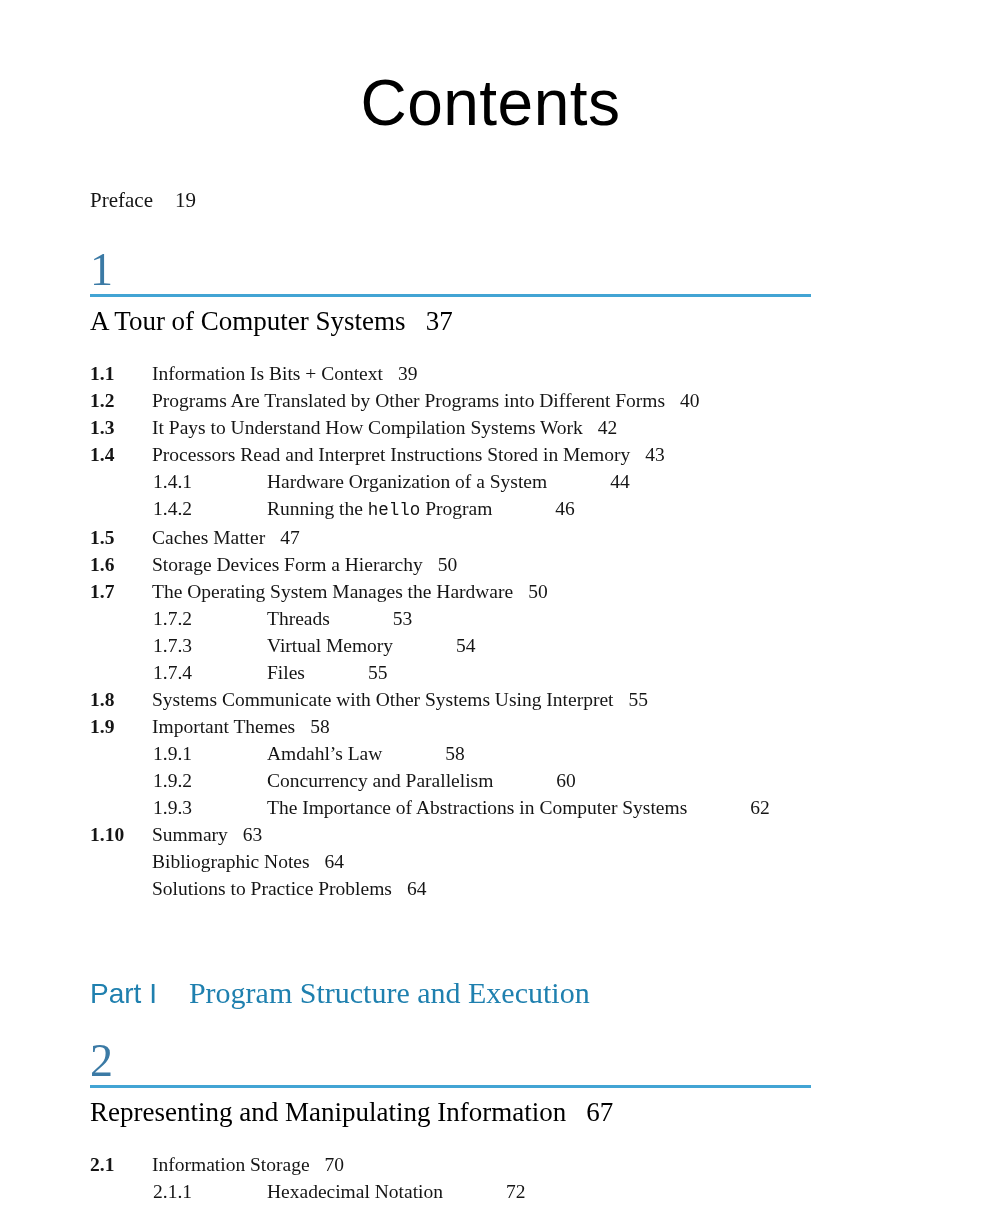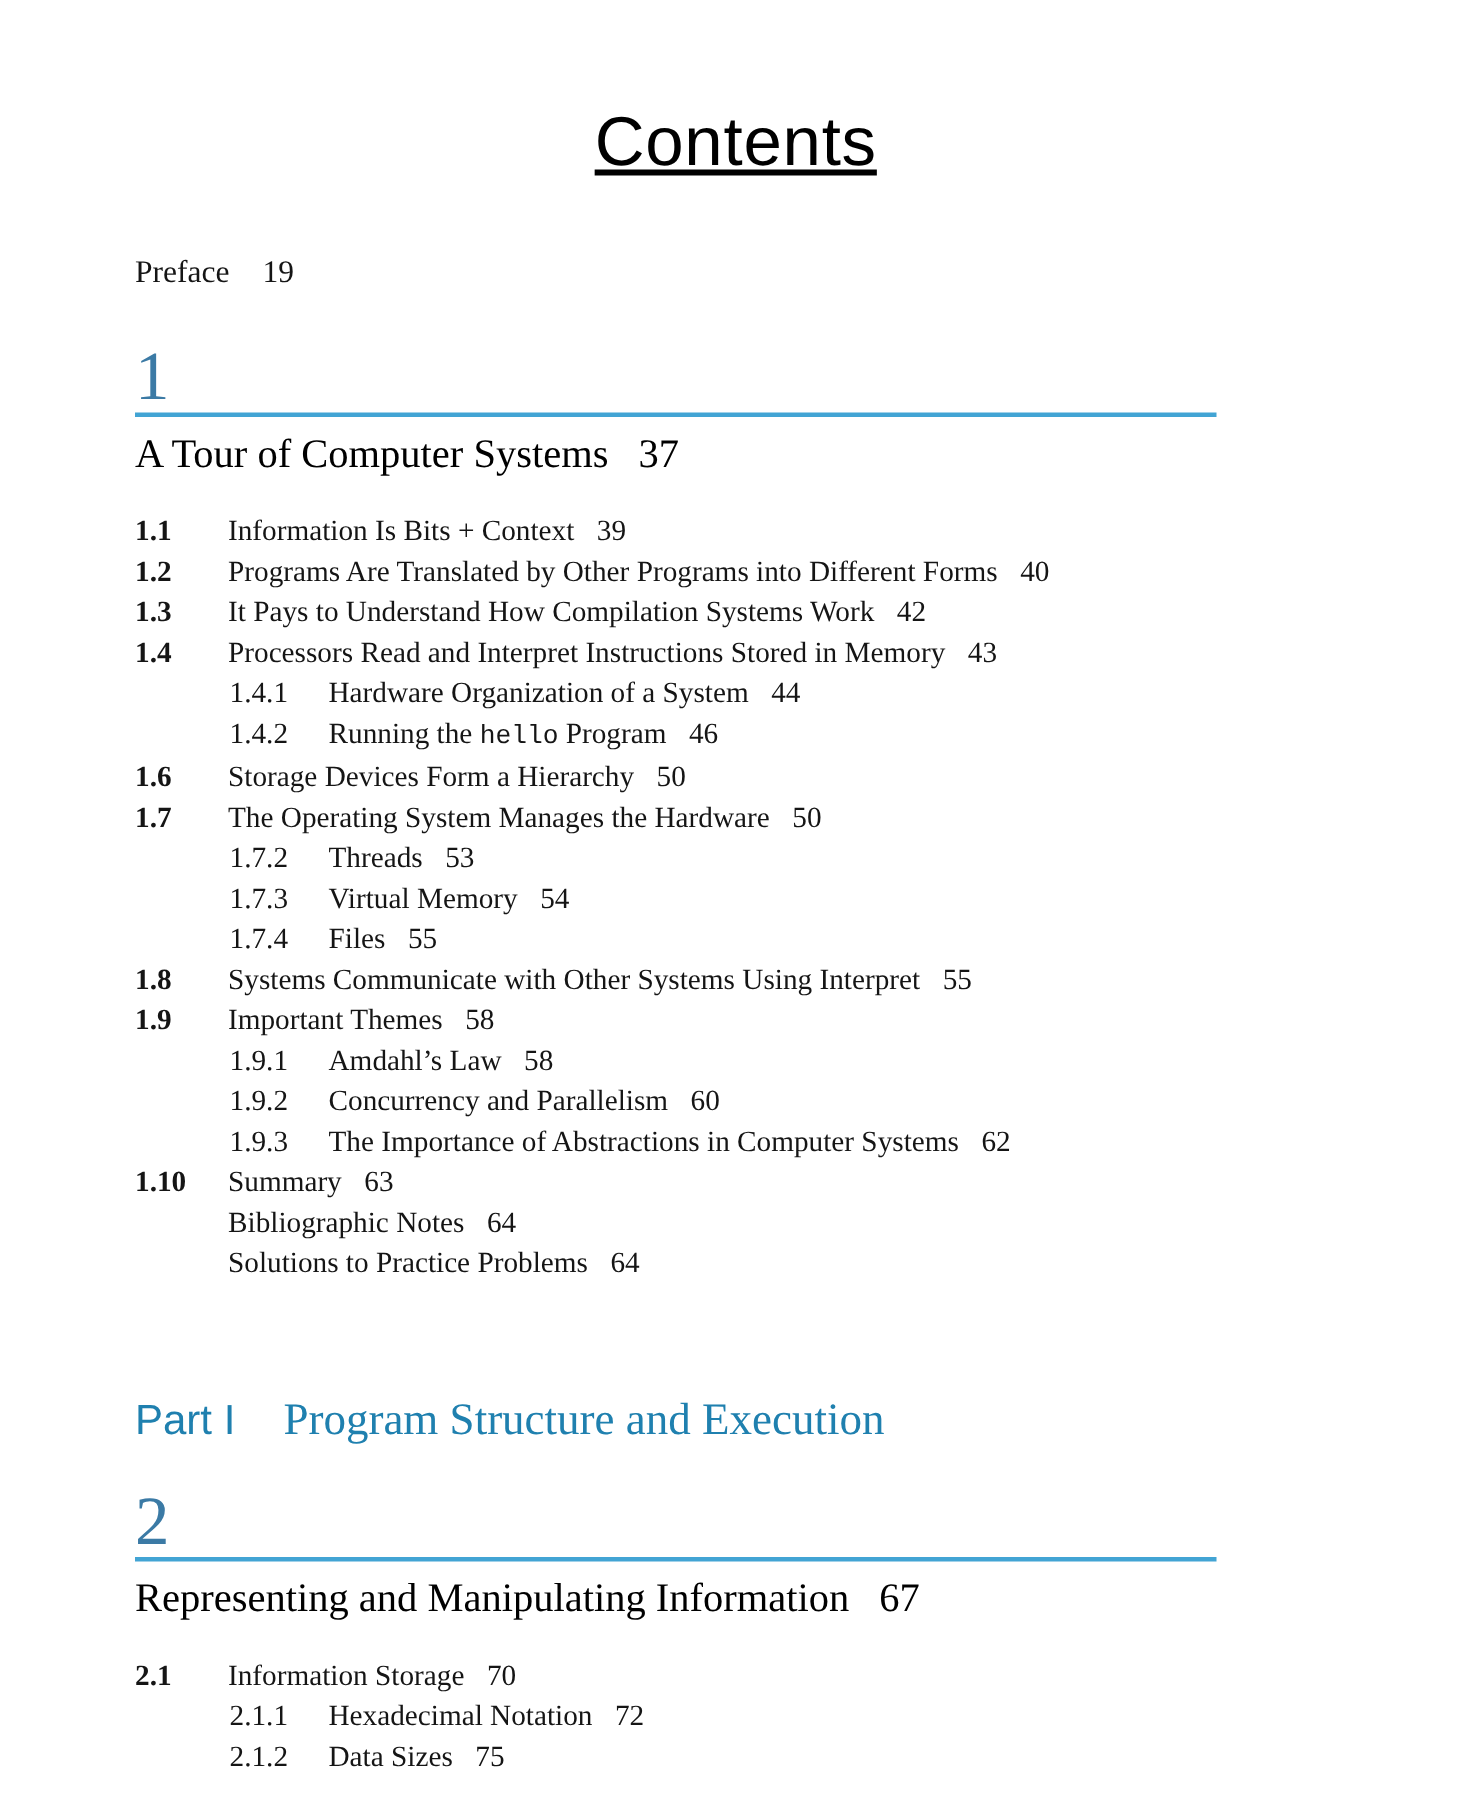--- a/index.html
+++ b/index.html
@@ -13,25 +13,24 @@
     width:981px;height:1206px;overflow:hidden;
     font-family:"Liberation Serif","DejaVu Serif",serif;
     color:var(--c-text);
     -webkit-font-smoothing:antialiased;
   }
   .page-title{
     margin:70px 0 0 0;
     text-align:center;
     font-family:"Liberation Sans","DejaVu Sans",sans-serif;
     font-weight:400;
-    font-size:46px;
+    font-size:64px;
     line-height:1.05;
     letter-spacing:0.5px;
     color:#000;
-    text-decoration:underline;
   }
   .content{
     padding-left:90px;
     width:721px; 
   }
   .preface-row{
     margin-top:50px;
     font-size:21px;
     line-height:27px;
   }
@@ -59,21 +58,21 @@
   }
   .row{
     display:flex;
     line-height:27px;
     white-space:nowrap;
   }
   .row .n{
     flex:0 0 62px;
     font-weight:bold;
   }
-  .row.sub{padding-left:63px;}
+  .row.sub{padding-left:63px;gap:48px;}
   .row.sub .n{
     flex:0 0 66px;
     font-weight:normal;
   }
   .row.unnum{padding-left:62px;align-items:center;}
   .row .pg{margin-left:15px;}
   .mono{
     font-family:"Liberation Mono","DejaVu Sans Mono",monospace;
     font-size:17.5px;
   }
@@ -134,20 +133,25 @@
       <span class="n">1.4.1</span>
       <span>Hardware Organization of a System</span>
       <span class="pg">44</span>
     </div>
     <div class="row sub">
       <span class="n">1.4.2</span>
       <span><span>Running the </span><span class="mono">hello</span><span> Program</span></span>
       <span class="pg">46</span>
     </div>
     <div class="row">
+      <span class="n">1.5</span>
+      <span>Caches Matter</span>
+      <span class="pg">47</span>
+    </div>
+    <div class="row">
       <span class="n">1.6</span>
       <span>Storage Devices Form a Hierarchy</span>
       <span class="pg">50</span>
     </div>
     <div class="row">
       <span class="n">1.7</span>
       <span>The Operating System Manages the Hardware</span>
       <span class="pg">50</span>
     </div>
     <div class="row sub">

